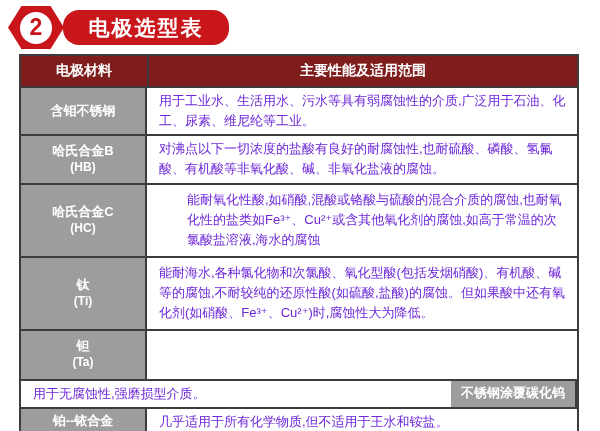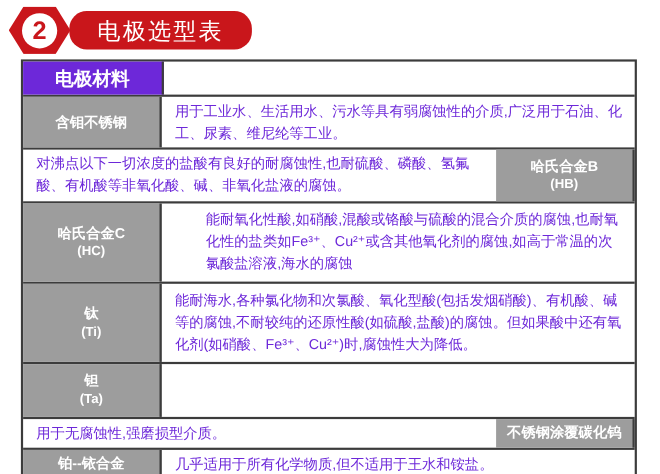--- a/index.html
+++ b/index.html
@@ -15,21 +15,21 @@
   }
   .hex-circle{
     width:32px;height:32px;background:#ffffff;border-radius:50%;
     display:flex;align-items:center;justify-content:center;
     color:#c9161b;font-size:23px;font-weight:bold;
   }
   
   .banner{
     position:absolute;left:63px;top:10px;width:166px;height:35px;background:#c9161b;
     border-radius:16px;display:flex;align-items:center;justify-content:center;
-    color:#ffffff;font-size:21px;font-weight:normal;letter-spacing:2px;
+    color:#ffffff;font-size:21px;font-weight:bold;letter-spacing:2px;
   }
   
   .tbl{
     position:absolute;left:19px;top:54px;width:560px;
     border:2px solid #3c3c3c;box-sizing:border-box;background:#ffffff;
   }
   .tr{display:flex;border-top:2px solid #3c3c3c;box-sizing:border-box;}
   .tr:first-child{border-top:none;}
   .td{box-sizing:border-box;}
   .mat{
@@ -39,21 +39,21 @@
     padding:2px 1px;
   }
   .mat .code{font-size:12px;}
   .desc{
     flex:1 1 auto;display:flex;align-items:center;
     padding:3px 10px 3px 12px;font-size:13px;color:#6d28d9;line-height:1.55;
     min-width:0;
   }
   .th-row{min-height:30px;}
   .th{
-    background:#6d28d9;color:#ffffff;font-weight:bold;font-size:17px;
+    background:#7f1d1d;color:#ffffff;font-weight:bold;font-size:14px;
     display:flex;align-items:center;justify-content:center;text-align:center;
   }
   .th.left{width:126px;flex:0 0 126px;border-right:2px solid #3c3c3c;}
   .th.right{flex:1 1 auto;}
   .r1{min-height:45px;}
   .r2{min-height:46px;}
   .r3{min-height:73px;gap:28px;}
   .r4{min-height:73px;}
   .r5{min-height:50px;}
   .r6{min-height:23px;}
@@ -67,35 +67,36 @@
   <div class="hex">
     <div class="hex-circle">2</div>
   </div>
 
   <div class="banner">电极选型表</div>
 
   <div class="tbl">
 
     <div class="tr th-row">
       <div class="th left">电极材料</div>
+      <div class="th right">主要性能及适用范围</div>
     </div>
 
     <div class="tr r1">
       <div class="td mat">
         <span class="name">含钼不锈钢</span>
       </div>
       <div class="td desc">用于工业水、生活用水、污水等具有弱腐蚀性的介质,广泛用于石油、化工、尿素、维尼纶等工业。</div>
     </div>
 
     <div class="tr r2">
-      <div class="td desc">对沸点以下一切浓度的盐酸有良好的耐腐蚀性,也耐硫酸、磷酸、氢氟酸、有机酸等非氧化酸、碱、非氧化盐液的腐蚀。</div>
       <div class="td mat">
         <span class="name">哈氏合金B</span>
         <span class="code">(HB)</span>
       </div>
+      <div class="td desc">对沸点以下一切浓度的盐酸有良好的耐腐蚀性,也耐硫酸、磷酸、氢氟酸、有机酸等非氧化酸、碱、非氧化盐液的腐蚀。</div>
     </div>
 
     <div class="tr r3">
       <div class="td mat">
         <span class="name">哈氏合金C</span>
         <span class="code">(HC)</span>
       </div>
       <div class="td desc">能耐氧化性酸,如硝酸,混酸或铬酸与硫酸的混合介质的腐蚀,也耐氧化性的盐类如Fe³⁺、Cu²⁺或含其他氧化剂的腐蚀,如高于常温的次氯酸盐溶液,海水的腐蚀</div>
     </div>
 

